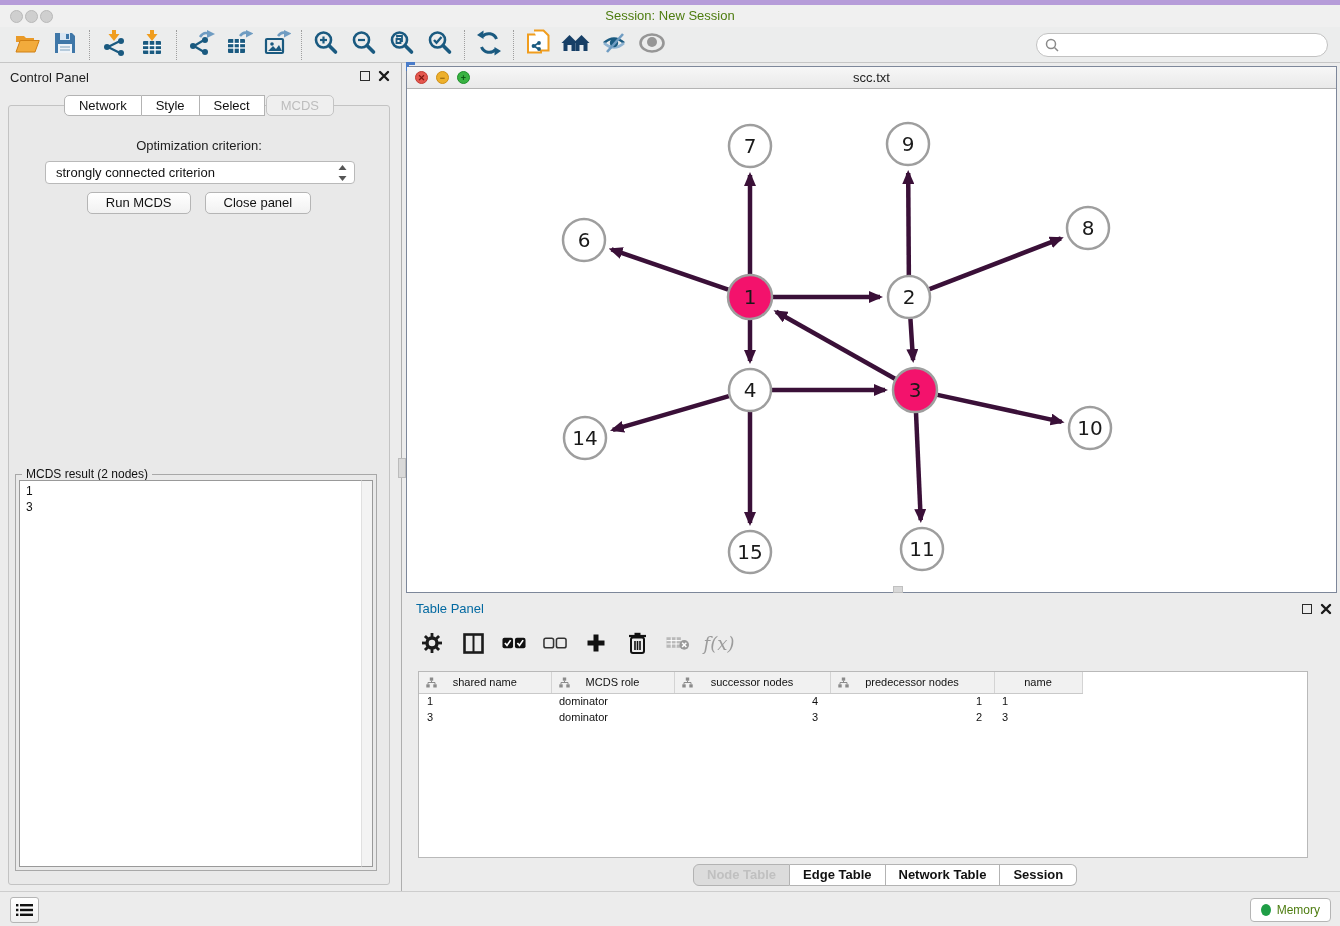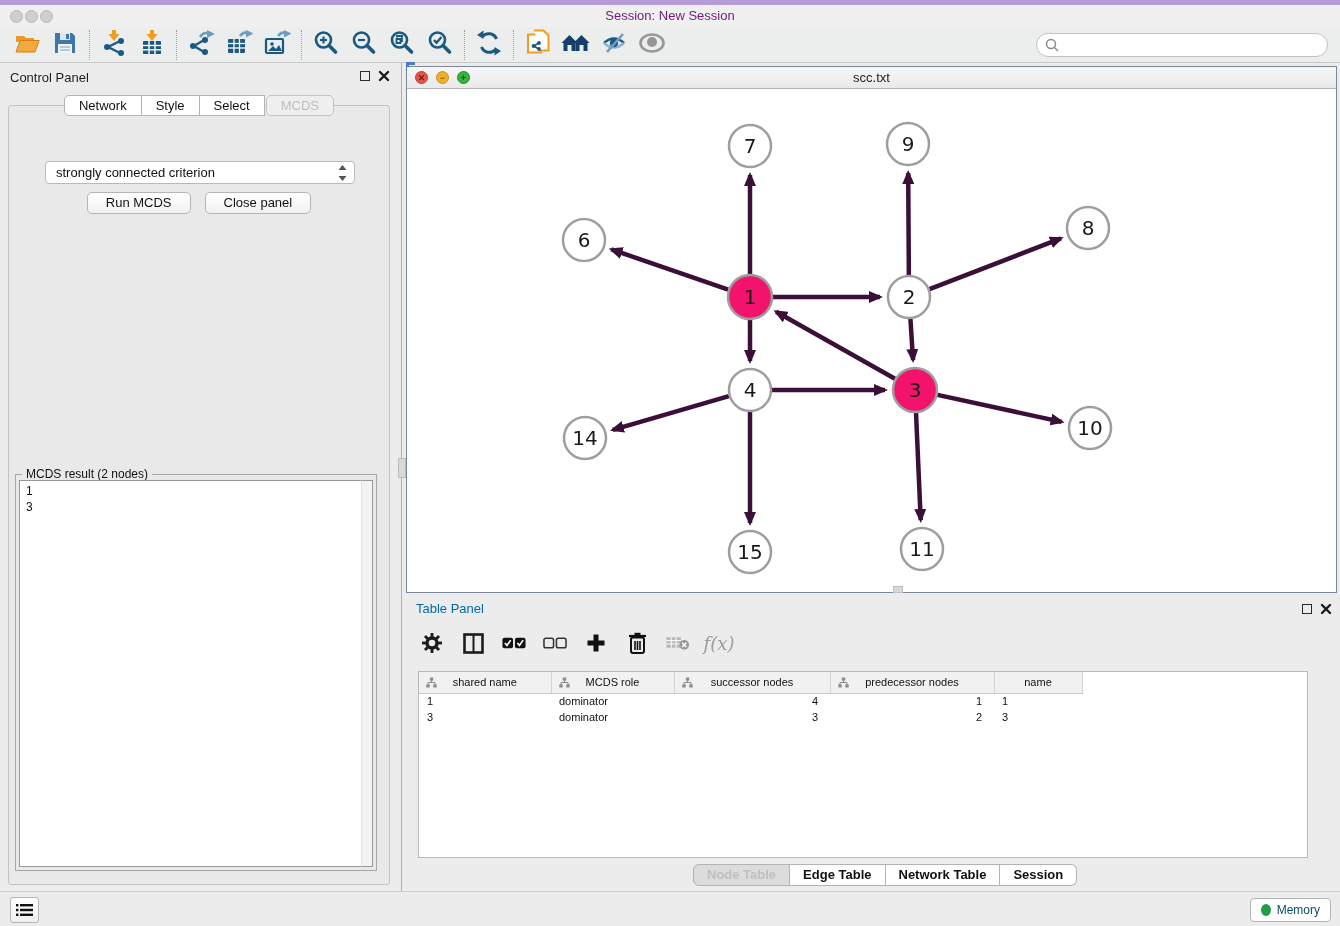--- a/index.html
+++ b/index.html
@@ -2,21 +2,21 @@
 <html><head>
 <meta charset="utf-8">
 <style>
   * { margin:0; padding:0; box-sizing:border-box; }
   html,body { width:1340px; height:926px; font-family:"Liberation Sans", sans-serif; }
   .app { position:relative; width:1340px; height:926px; background:#ececec; overflow:hidden; }
 
   
   .menustrip { position:absolute; left:0; top:0; width:100%; height:5px; background:#b69cd9; }
   .titlebar { position:absolute; left:0; top:5px; width:100%; height:22px; background:#f0f0f0; }
-  .titlebar .title { position:absolute; left:0; right:0; top:3px; text-align:center; font-size:13px; color:#701a75; }
+  .titlebar .title { position:absolute; left:0; right:0; top:3px; text-align:center; font-size:13px; color:#4d7c0f; }
   .tl-dot { position:absolute; top:5px; width:13px; height:13px; border-radius:50%; background:#cfcfcf; border:1px solid #b9b9b9; }
   .toolbar { position:absolute; left:0; top:27px; width:100%; height:36px; background:#eceded; border-bottom:1px solid #c6c6c6; display:flex; align-items:center; padding-left:8px; }
   .tbtn { width:38px; height:32px; display:flex; align-items:center; justify-content:center; flex:0 0 auto; }
   .tsep { height:30px; border-left:1px dotted #9f9f9f; margin:0 5px; flex:0 0 auto; }
   .search-wrap { margin-left:auto; margin-right:12px; position:relative; }
   .search-wrap input { width:292px; height:24px; border:1px solid #c2c2c2; border-radius:13px; background:#fff; padding:0 10px 0 28px; font-size:13px; outline:none; }
   .search-wrap svg { position:absolute; left:9px; top:5px; }
 
   
   .control-panel { position:absolute; left:0; top:63px; width:398px; height:828px; background:#ececec; }
@@ -70,21 +70,21 @@
   .node-table td { height:16px; padding:0 12px 0 8px; }
   .node-table td.r { text-align:right; }
   .tp-tabs { position:absolute; left:287px; top:267px; display:flex; }
   .tp-tabs .tab { height:22px; line-height:20px; background:#fff; border:1px solid #b3b3b3; border-left:none; padding:0 13px; font-size:13px; font-weight:bold; color:#111; }
   .tp-tabs .tab:first-child { border-left:1px solid #b3b3b3; border-radius:6px 0 0 6px; background:#dcdcdc; color:#c0c0c0; }
   .tp-tabs .tab:last-child { border-radius:0 6px 6px 0; }
 
   
   .statusbar { position:absolute; left:0; top:891px; width:100%; height:35px; background:#ececec; border-top:1px solid #cdcdcd; }
   .list-btn { position:absolute; left:10px; top:5px; width:29px; height:26px; background:linear-gradient(#fff,#efefef); border:1px solid #b5b5b5; border-radius:3px; display:flex; align-items:center; justify-content:center; }
-  .mem-btn { position:absolute; right:9px; top:6px; height:24px; background:#fff; border:1px solid #b5b5b5; border-radius:4px; display:flex; align-items:center; gap:6px; padding:0 10px; font-size:12px; color:#0c4a6e; }
+  .mem-btn { position:absolute; right:9px; top:6px; height:24px; background:#fff; border:1px solid #b5b5b5; border-radius:4px; display:flex; align-items:center; gap:6px; padding:0 10px; font-size:12px; color:#4d7c0f; }
   .mem-dot { width:10px; height:12px; border-radius:50%; background:#1f9e46; }
 </style>
 </head>
 <body>
 
 <div class="app">
 
   <div class="menustrip"></div>
 
   <div class="titlebar">
@@ -259,20 +259,21 @@
     </div>
     <div class="tabs-row">
       <span class="seg">
         <span class="tab">Network</span>
         <span class="tab">Style</span>
         <span class="tab">Select</span>
         <span class="tab tab-selected">MCDS</span>
       </span>
     </div>
     <div class="cp-inner">
+      <div class="opt-label">Optimization criterion:</div>
       <div class="dropdown">
         <span>strongly connected criterion</span>
         <span class="stepper"><svg width="9" height="16" viewBox="0 0 9 16">
               <path d="M4.5 0 L8.5 5 H0.5 z" fill="#555"></path>
               <path d="M4.5 16 L8.5 11 H0.5 z" fill="#555"></path>
             </svg></span>
       </div>
       <div class="btn-row">
         <button class="aqua-btn">Run MCDS</button>
         <button class="aqua-btn">Close panel</button>

